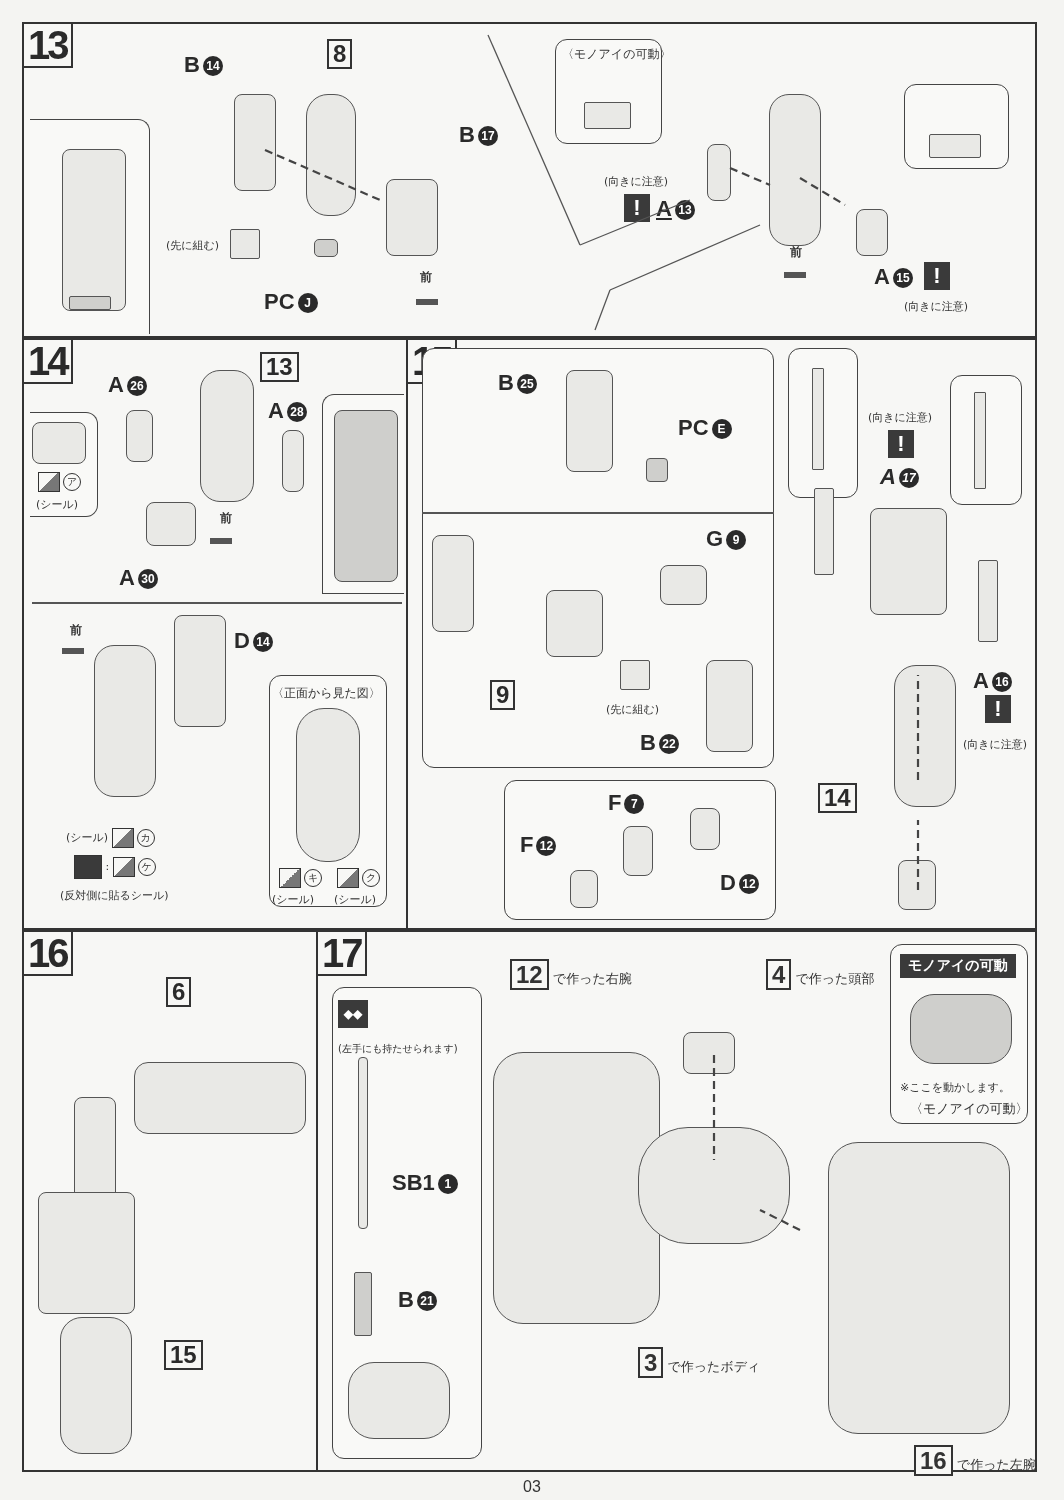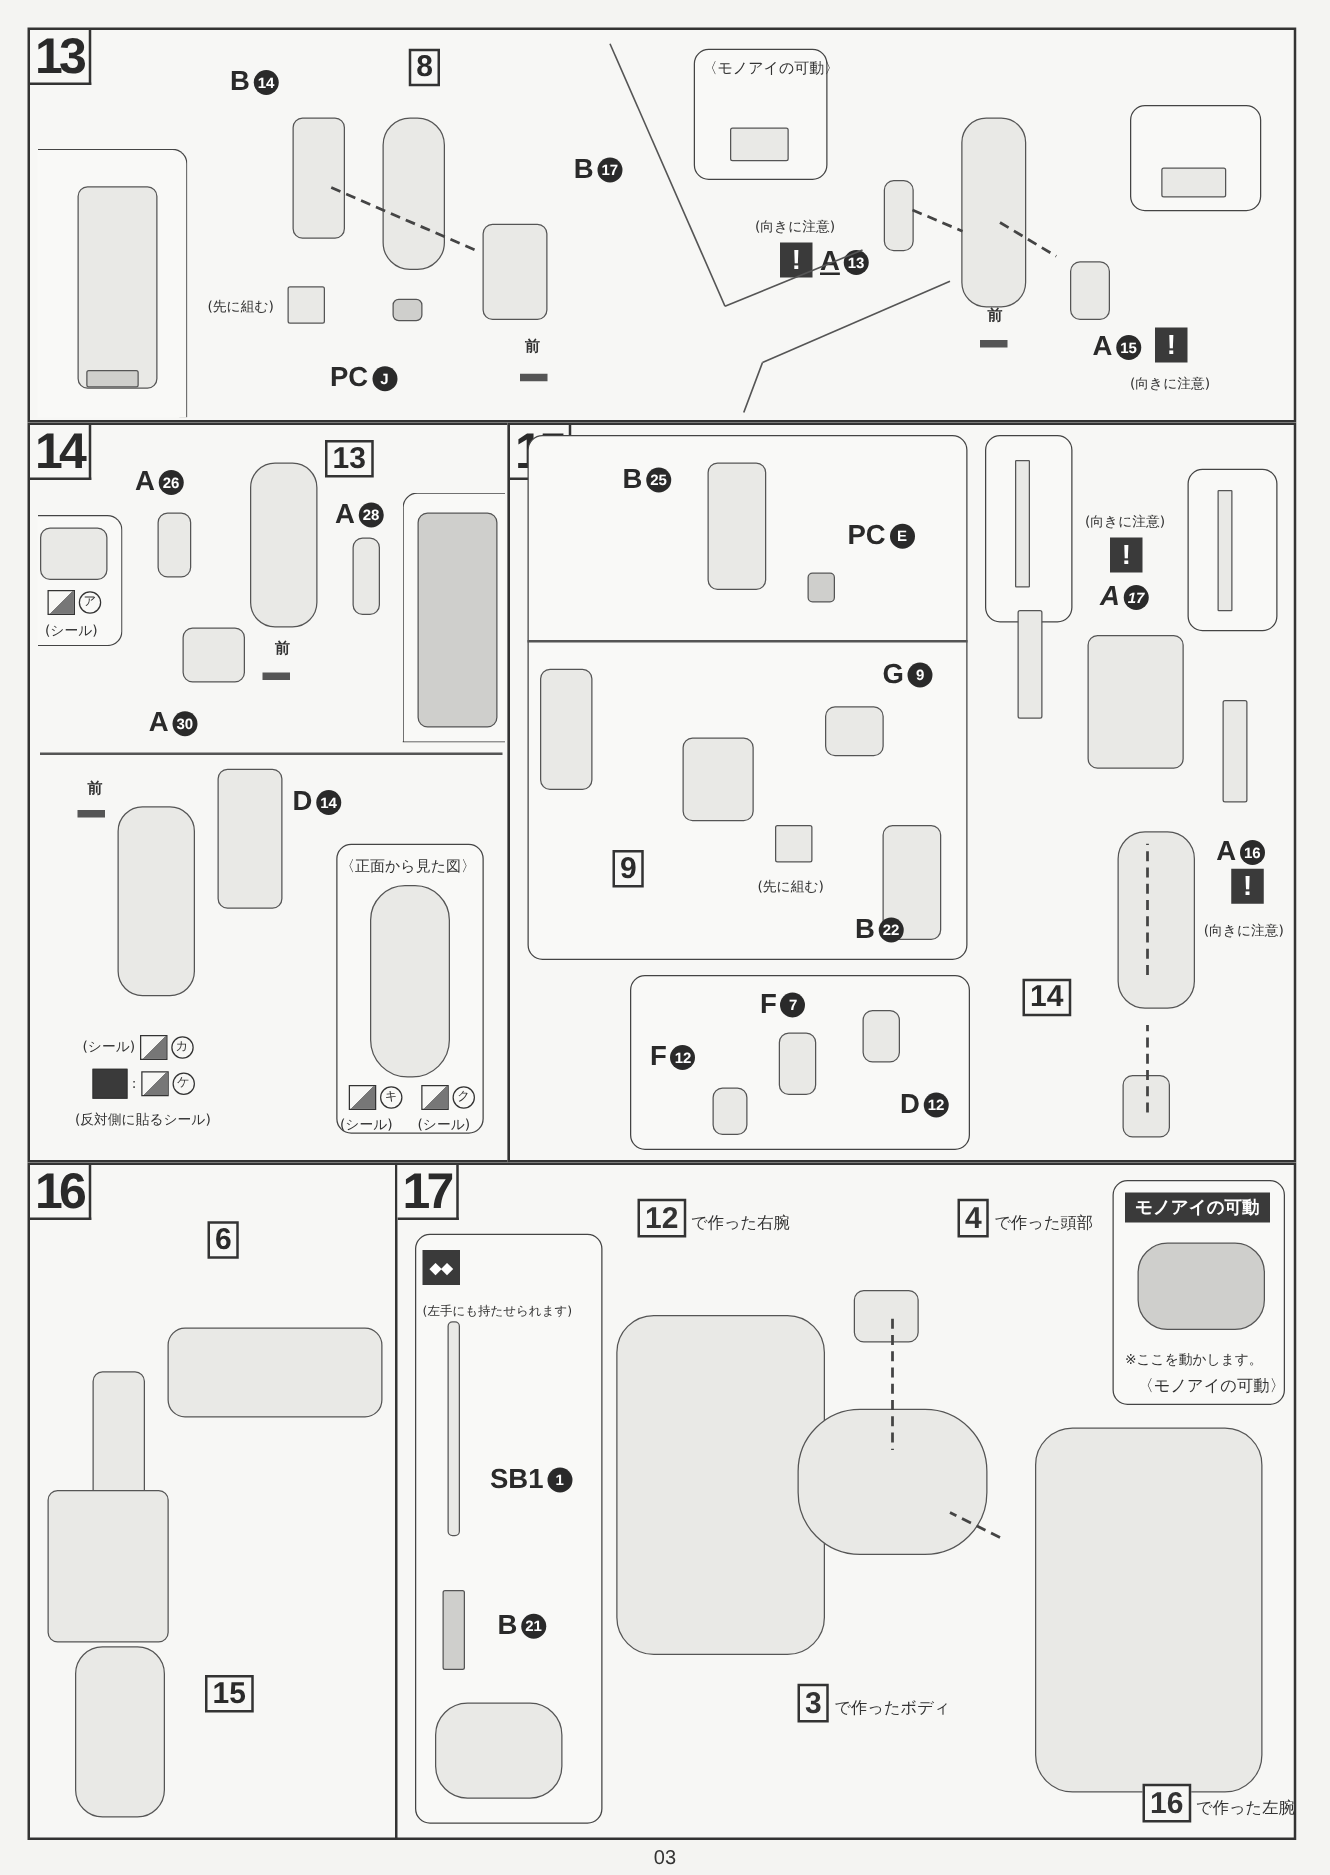--- a/index.html
+++ b/index.html
@@ -109,21 +109,21 @@
   <div class="part dark" style="left:238px;top:118px;width:20px;height:22px;border-radius:4px;"></div>
   <div style="position:absolute;left:14px;top:172px;width:352px;height:1.5px;background:#555;"></div>
   <div class="part" style="left:24px;top:195px;width:40px;height:95px;"></div>
   <div class="lbl" style="left:298px;top:186px;"><span>G</span><span class="circ">9</span></div>
   <div class="part" style="left:252px;top:225px;width:45px;height:38px;"></div>
   <div class="part" style="left:138px;top:250px;width:55px;height:65px;"></div>
   <div class="box" style="left:82px;top:340px;">9</div>
   <div class="part" style="left:212px;top:320px;width:28px;height:28px;border-radius:2px;"></div>
   <div class="note" style="left:198px;top:362px;">(先に組む)</div>
   <div class="part" style="left:298px;top:320px;width:45px;height:90px;"></div>
-  <div class="lbl" style="left:232px;top:390px;margin-left:44px;"><span>B</span><span class="circ">22</span></div>
+  <div class="lbl" style="left:232px;top:390px;"><span>B</span><span class="circ">22</span></div>
 
   <div class="bubble" style="left:380px;top:8px;width:70px;height:150px;"></div>
   <div class="part" style="left:404px;top:28px;width:10px;height:100px;border-radius:1px;"></div>
   <div class="note" style="left:460px;top:70px;">(向きに注意)</div>
   <div class="warn" style="left:480px;top:90px;">!</div>
   <div class="lbl" style="left:472px;top:124px;font-style:italic;"><span>A</span><span class="circ">17</span></div>
   <div class="part" style="left:406px;top:148px;width:18px;height:85px;border-radius:2px;"></div>
   <div class="part" style="left:462px;top:168px;width:75px;height:105px;"></div>
   <div class="bubble" style="left:542px;top:35px;width:72px;height:130px;"></div>
   <div class="part" style="left:566px;top:52px;width:10px;height:95px;border-radius:1px;"></div>
@@ -164,21 +164,21 @@
   <div class="lbl" style="left:80px;top:355px;"><span>B</span><span class="circ">21</span></div>
   <div class="part" style="left:30px;top:430px;width:100px;height:75px;border-radius:26px;"></div>
 
   <div class="caption" style="left:192px;top:30px;"><span class="box" style="position:relative;">12</span> <span>で作った右腕</span></div>
   <div class="caption" style="left:448px;top:30px;"><span class="box" style="position:relative;">4</span> <span>で作った頭部</span></div>
   <div class="part" style="left:175px;top:120px;width:165px;height:270px;border-radius:30px;"></div>
   <div class="part" style="left:365px;top:100px;width:50px;height:40px;"></div>
   <div class="part" style="left:320px;top:195px;width:150px;height:115px;border-radius:50px;"></div>
   <div class="caption" style="left:320px;top:418px;"><span class="box" style="position:relative;">3</span> <span>で作ったボディ</span></div>
   <div class="part" style="left:510px;top:210px;width:180px;height:290px;border-radius:30px;"></div>
-  <div class="caption" style="left:596px;top:498px;"><span class="box" style="position:relative;">16</span> <span>で作った左腕</span></div>
+  <div class="caption" style="left:596px;top:516px;"><span class="box" style="position:relative;">16</span> <span>で作った左腕</span></div>
 
   <div class="bubble" style="left:572px;top:12px;width:138px;height:180px;"></div>
   <div class="mono-title" style="left:582px;top:22px;">モノアイの可動</div>
   <div class="part dark" style="left:592px;top:62px;width:100px;height:68px;border-radius:24px;"></div>
   <div class="note" style="left:582px;top:148px;">※ここを動かします。</div>
   <div class="note" style="left:592px;top:168px;font-size:13px;">〈モノアイの可動〉</div>
 </div>
 
 <svg width="1064" height="1500" style="pointer-events:none;">
   <g stroke="#555" stroke-width="1.3" fill="none">

